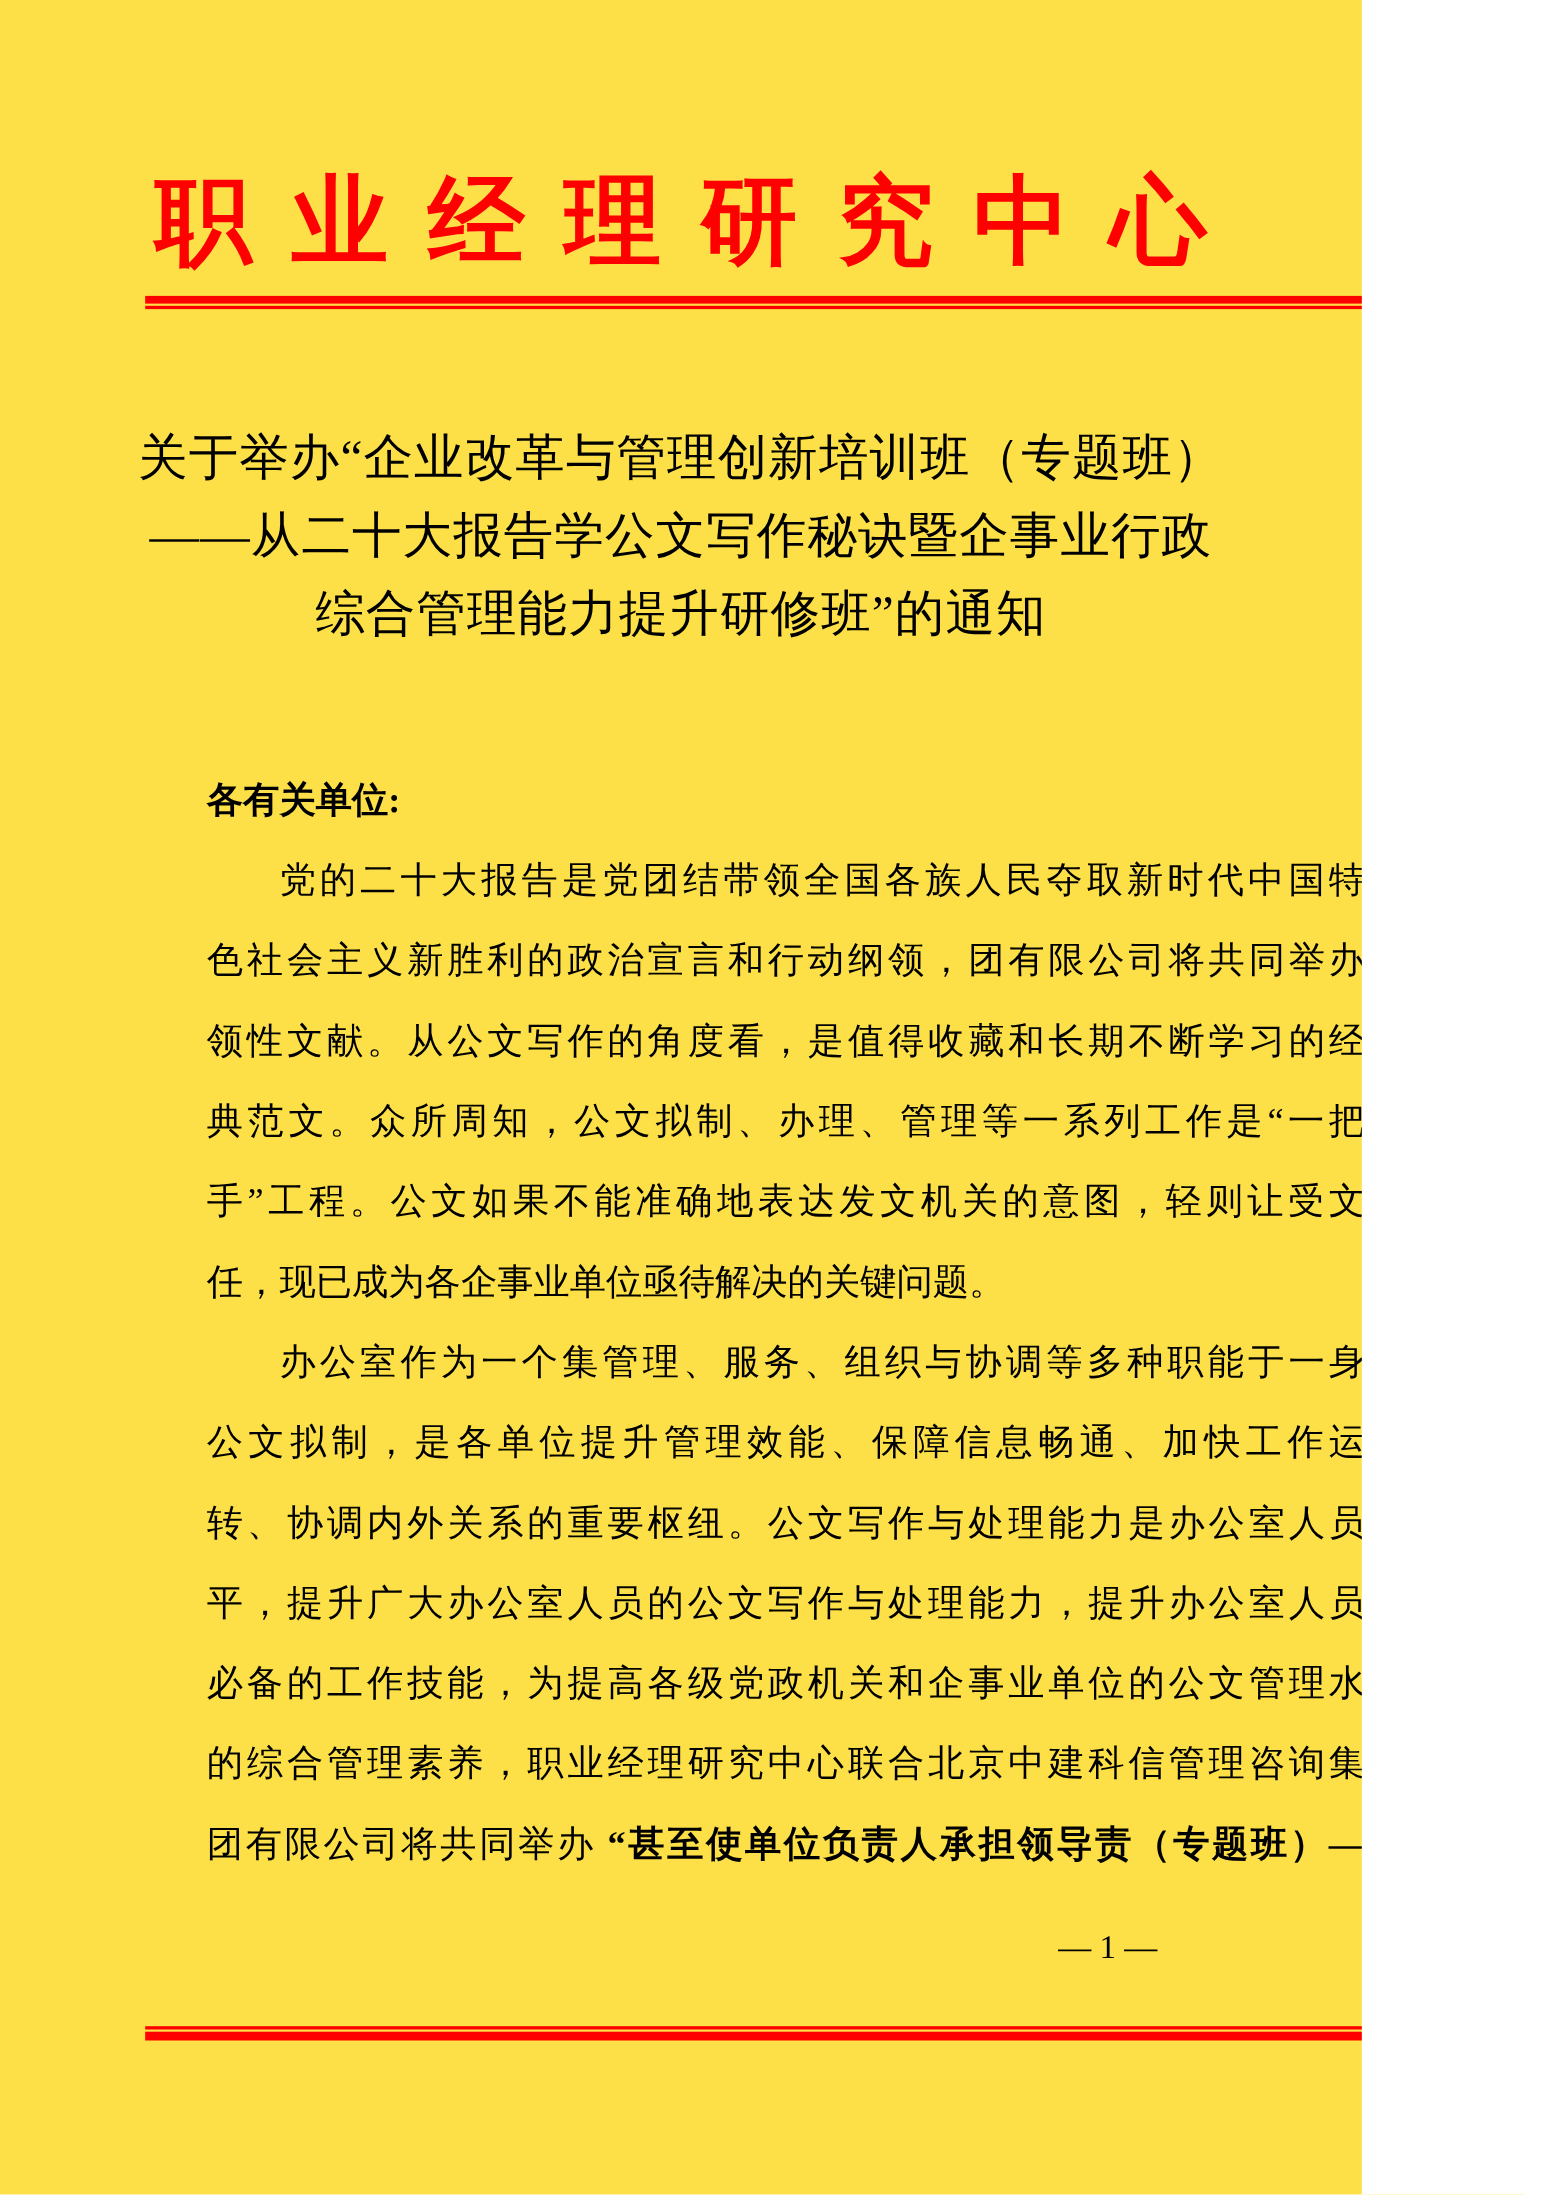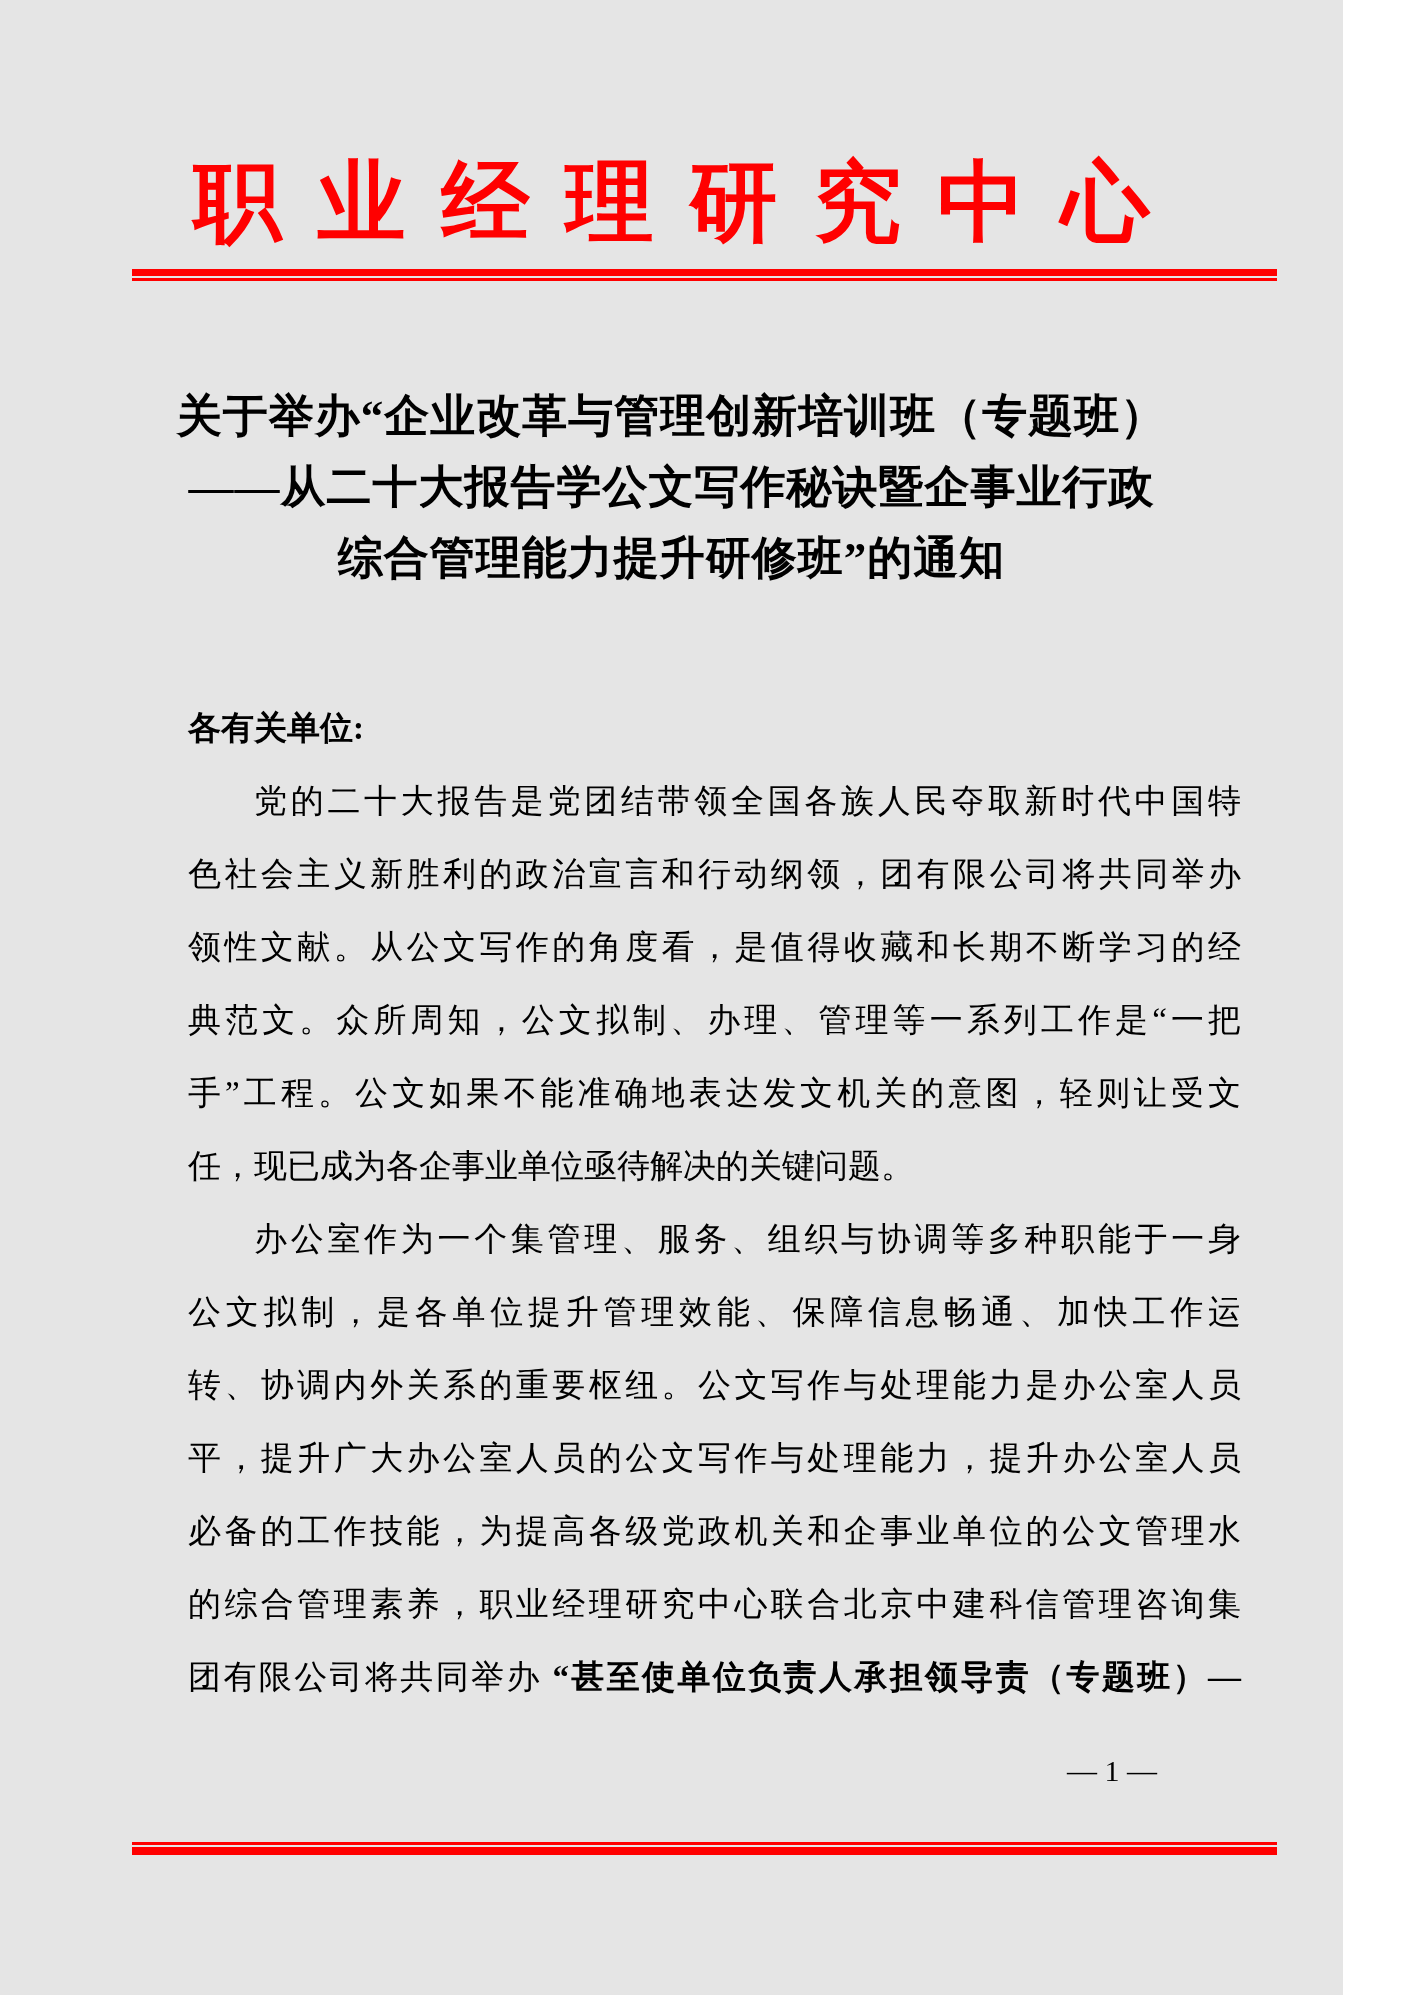--- a/index.html
+++ b/index.html
@@ -1,19 +1,19 @@
 <!DOCTYPE html>
 <html><head>
 <meta charset="utf-8">
 <style>
   html,body { margin:0; padding:0; background:#ffffff; }
   .page {
     position:relative;
-    width:1343px; height:1995px;
-    background:#e5e5e5;
+    width:1238px; height:1995px;
+    background:#fde047;
     overflow:hidden;
     font-family:"Liberation Serif","DejaVu Serif",serif;
     color:#000000;
   }
 
   
   .letterhead {
     position:absolute; top:150px; left:0; width:100%;
     text-align:center;
   }
@@ -31,21 +31,21 @@
   .rule-top { top:269px; }
   .rule-top .bar-thick { height:7px; background:#FF0000; margin-bottom:2px; }
   .rule-top .bar-thin  { height:3px; background:#FF0000; }
   .rule-bottom { top:1842px; }
   .rule-bottom .bar-thin  { height:3px; background:#FF0000; margin-bottom:2px; }
   .rule-bottom .bar-thick { height:8px; background:#FF0000; }
 
   
   .doc-title {
     position:absolute; top:381px; left:0; width:100%;
-    text-align:center; font-weight:bold; font-size:45px;
+    text-align:center; font-weight:normal; font-size:45px;
   }
   .doc-title .tline { height:71px; line-height:71px; letter-spacing:1px; white-space:nowrap; }
 
   
   .body-block {
     position:absolute; top:692px; left:188px; width:1053px;
     font-size:33px;
   }
   .bline {
     height:73px; line-height:73px;

